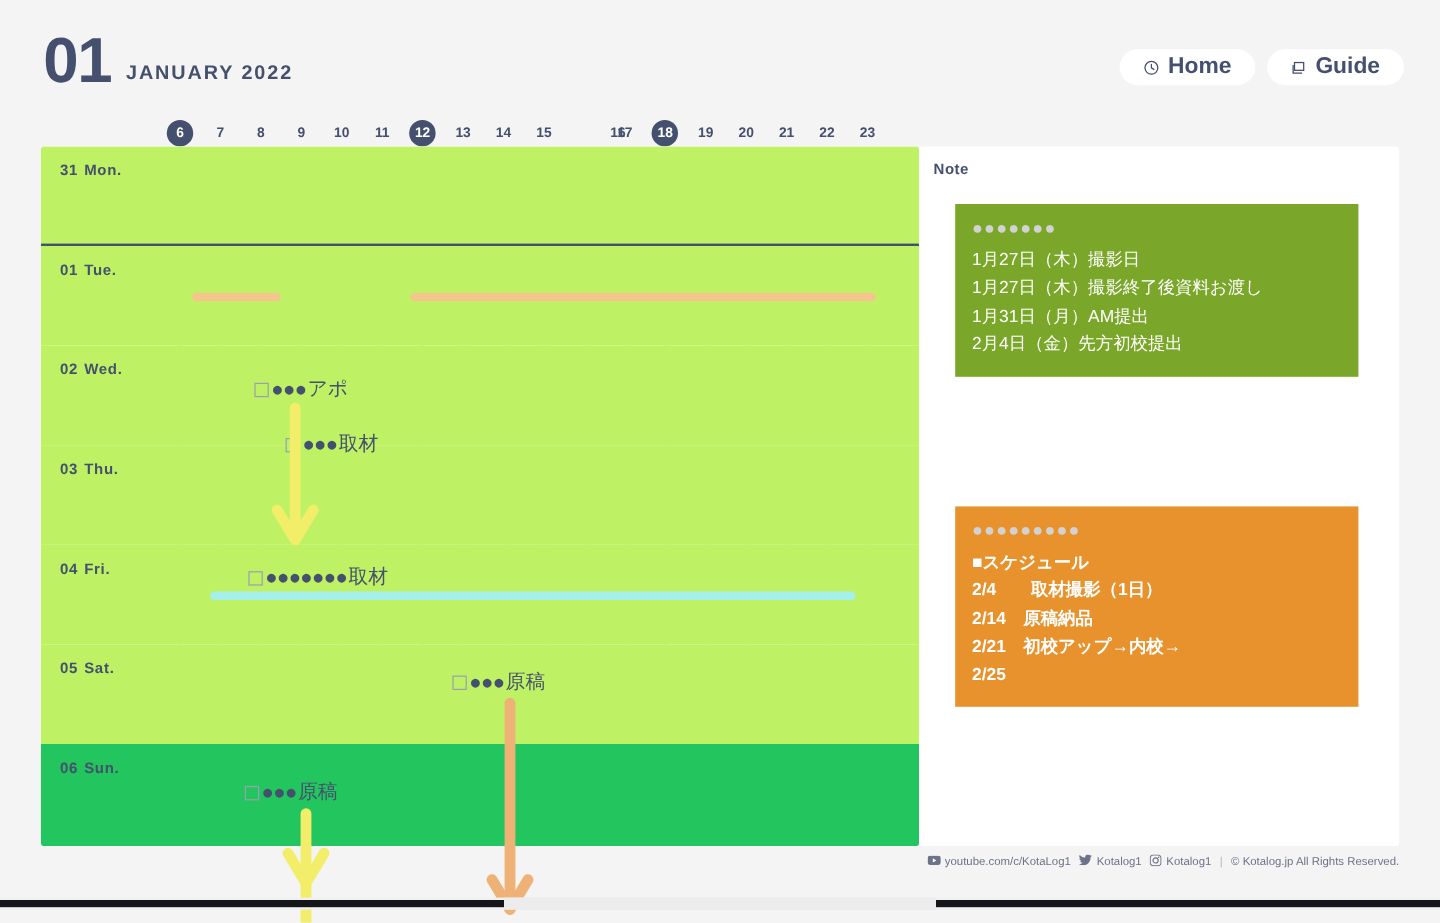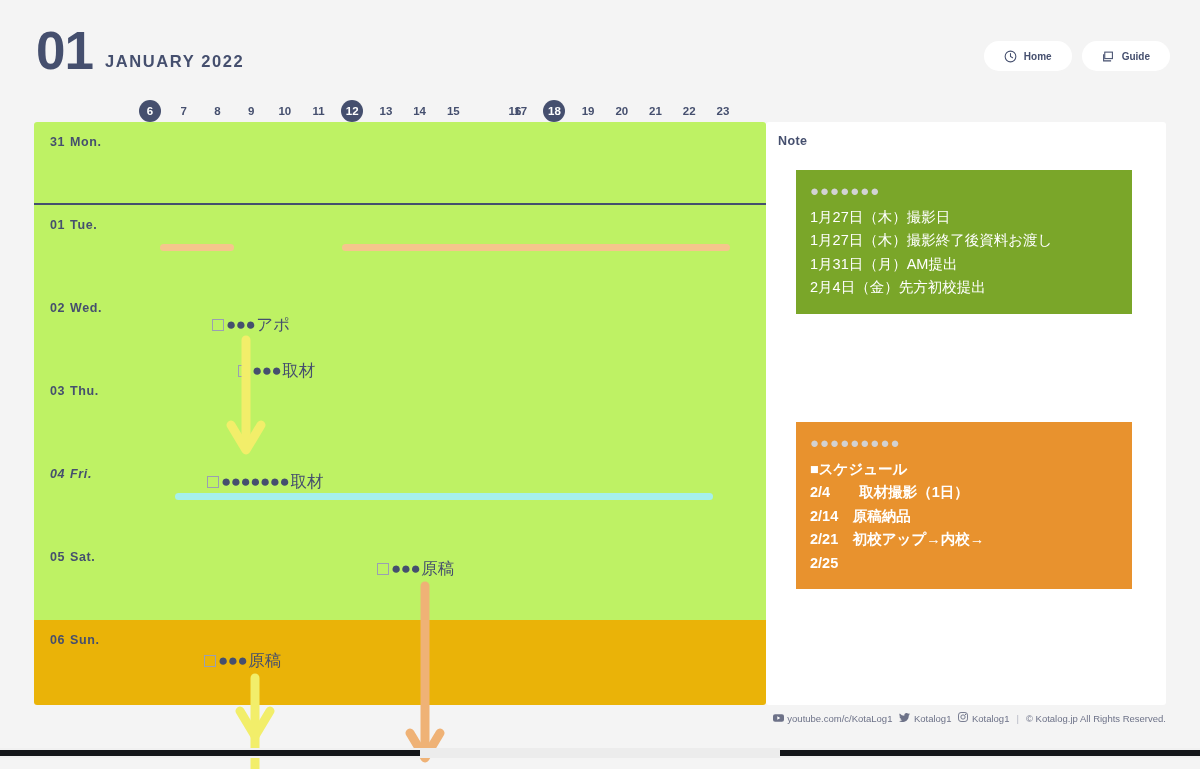--- a/index.html
+++ b/index.html
@@ -20,21 +20,21 @@
   }
   .month-name {
     font-size: 16.5px; font-weight: 700; color: #454f6e;
     letter-spacing: 1.6px; margin-left: 12px; padding-bottom: 5px;
   }
   .header-buttons { position: absolute; right: 30px; top: 41px; display: flex; gap: 10px; }
   .hbtn {
     display: flex; align-items: center; gap: 7px;
     background: #ffffff; border-radius: 18px;
     padding: 8px 20px; height: 30px;
-    font-size: 10px; font-weight: 700; color: #454f6e;
+    font-size: 19px; font-weight: 700; color: #454f6e;
     cursor: pointer; white-space: nowrap;
   }
   .hbtn svg { display: block; }
 
   
   .hours { position: absolute; left: 0; top: 100px; width: 770px; height: 22px; }
   .hour-tick {
     position: absolute; top: 0;
     width: 22px; height: 22px;
     margin-left: -11px;
@@ -46,21 +46,21 @@
   }
 
   
   .cal-card {
     position: absolute; left: 34px; top: 122px;
     width: 732px; height: 583px;
     background: #ffffff; border-radius: 3px;
     overflow: hidden;
   }
   .day-row { position: absolute; left: 0; width: 732px; background: #bef264; }
-  .day-row.sunday { background: #eab308; }
+  .day-row.sunday { background: #22c55e; }
   .day-row.sep-bottom::after {
     content: ""; position: absolute; left: 0; bottom: 0;
     width: 732px; height: 2.5px; background: #454f6e;
   }
   .day-label {
     position: absolute; left: 16px; top: 13px;
     font-size: 12.5px; font-weight: 700; color: #454f6e;
     letter-spacing: 0.6px; white-space: nowrap;
   }
   .day-label .dnum { margin-right: 5px; }
@@ -217,21 +217,21 @@
         </div>
         <div class="day-row" style="top: 83px; height: 83px;">
           <div class="day-label"><span class="dnum">01</span><span>Tue.</span></div>
         </div>
         <div class="day-row" style="top: 166px; height: 83px;">
           <div class="day-label"><span class="dnum">02</span><span>Wed.</span></div>
         </div>
         <div class="day-row" style="top: 249px; height: 83px;">
           <div class="day-label"><span class="dnum">03</span><span>Thu.</span></div>
         </div>
-        <div class="day-row" style="top: 332px; height: 83px; font-style: italic;">
+        <div class="day-row" style="top: 332px; height: 83px;">
           <div class="day-label"><span class="dnum">04</span><span>Fri.</span></div>
         </div>
         <div class="day-row" style="top: 415px; height: 83px;">
           <div class="day-label"><span class="dnum">05</span><span>Sat.</span></div>
         </div>
         <div class="day-row sunday" style="top: 498px; height: 85px;">
           <div class="day-label"><span class="dnum">06</span><span>Sun.</span></div>
         </div>
       </div>
 

